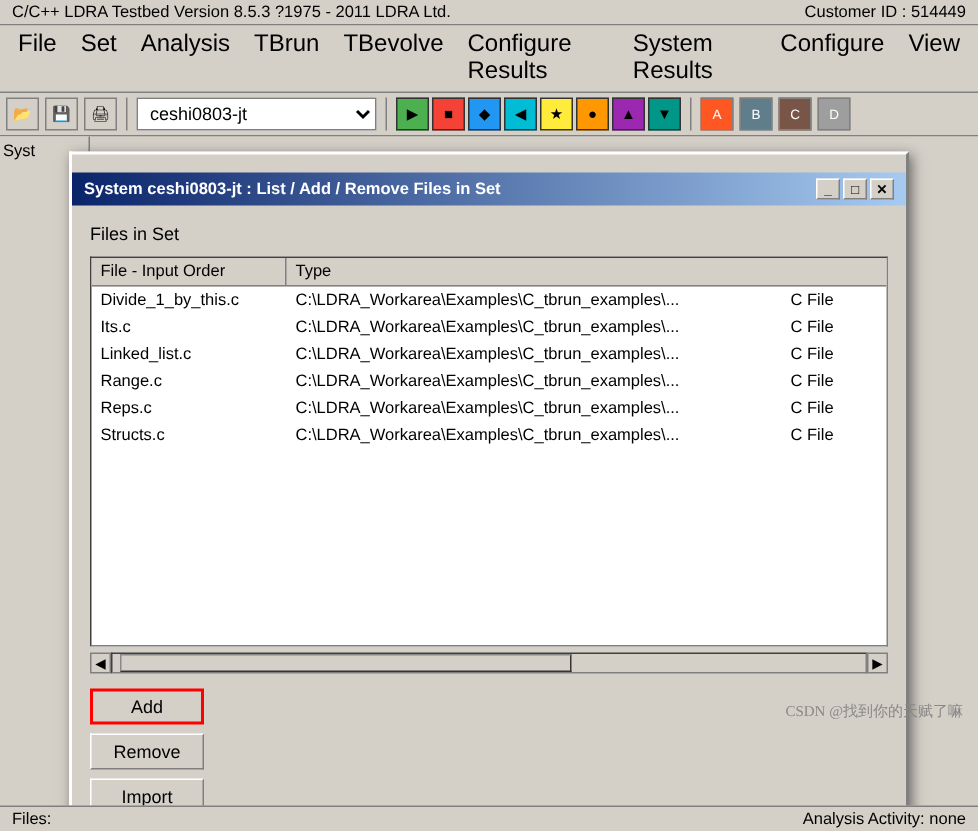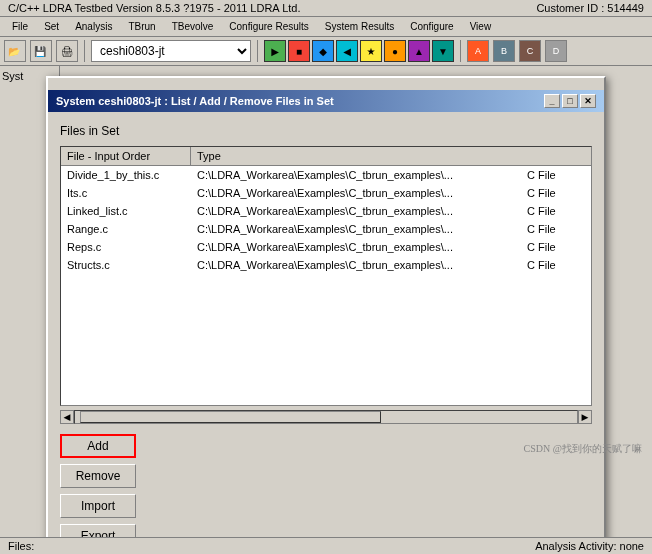--- a/index.html
+++ b/index.html
@@ -27,21 +27,21 @@
     .menu-bar {
       background: #d4d0c8;
       display: flex;
       gap: 0;
       padding: 2px 4px;
       border-bottom: 1px solid #808080;
     }
     .menu-item {
       padding: 2px 8px;
       cursor: pointer;
-      font-size: 10px;
+      font-size: 16px;
     }
 
     
     .toolbar {
       background: #d4d0c8;
       display: flex;
       align-items: center;
       padding: 3px 4px;
       gap: 4px;
       border-bottom: 1px solid #808080;

